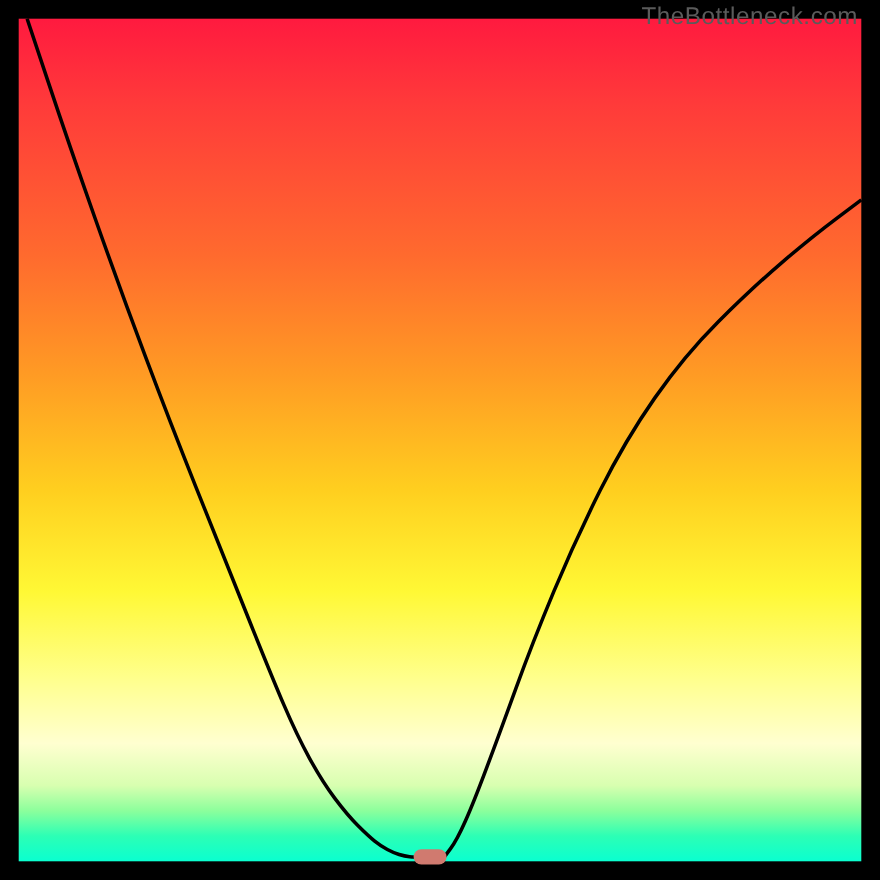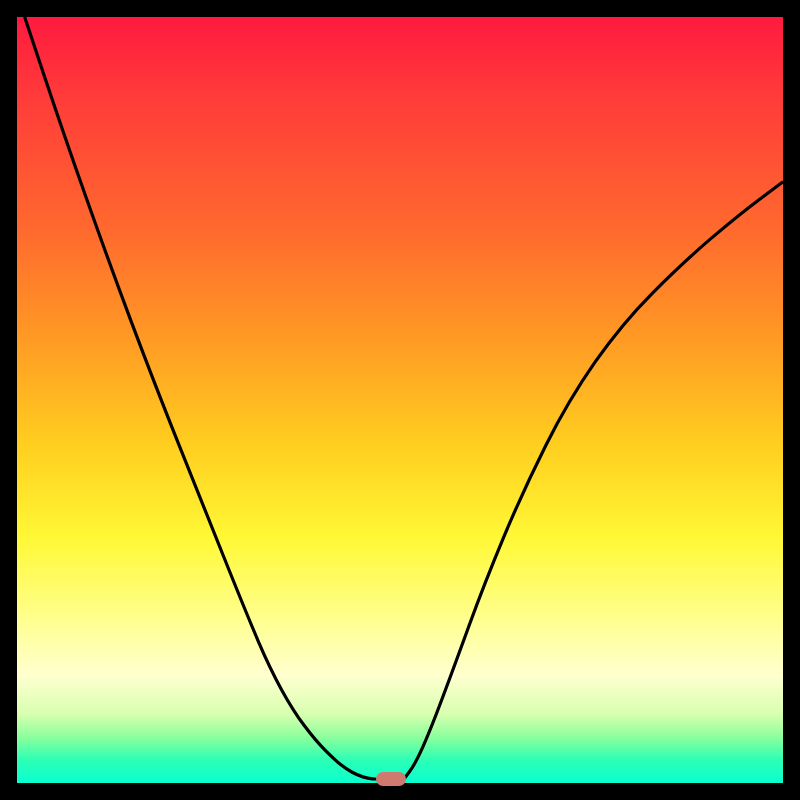--- a/index.html
+++ b/index.html
@@ -66,20 +66,21 @@
     transform: translate(-50%, -50%);
   }
 </style>
 </head>
 <body>
 
 <div class="container">
 
   <div class="plot-area"></div>
 
+  <div class="watermark">TheBottleneck.com</div>
 
   <svg class="curve" viewBox="0 0 766 766" preserveAspectRatio="none">
     <path id="path-left" d="M 7.66 0.00 Q 7.66 0.00 26.81 57.45 Q 45.96 114.90 68.94 180.01 Q 91.92 245.12 114.90 306.40 Q 137.88 367.68 160.86 425.13 Q 183.84 482.58 206.82 540.03 Q 229.80 597.48 241.29 624.29 Q 252.78 651.10 264.27 672.16 Q 275.76 693.23 287.25 708.55 Q 298.74 723.87 308.31 733.44 Q 317.89 743.02 323.63 747.62 Q 329.38 752.21 335.13 755.28 Q 340.87 758.34 345.85 759.87 Q 350.83 761.40 355.42 761.79 T 360.02 762.17" fill="none" stroke="#000" stroke-width="3.2"></path>
     <path id="path-right" d="M 386.83 762.17 Q 386.83 762.17 392.57 754.51 Q 398.32 746.85 405.98 729.62 Q 413.64 712.38 425.13 681.74 Q 436.62 651.10 451.94 608.97 Q 467.26 566.84 486.41 520.88 Q 505.56 474.92 528.54 428.96 Q 551.52 383.00 578.33 344.70 Q 605.14 306.40 635.78 275.76 Q 666.42 245.12 693.23 222.14 Q 720.04 199.16 743.02 181.92 T 766.00 164.69" fill="none" stroke="#000" stroke-width="3.2"></path>
     <path id="path-bottom" d="M 360.02 762.17 L 386.83 762.17" fill="none" stroke="#000" stroke-width="3.2"></path>
   </svg>
 
   <div class="marker" id="min-marker" style="left: 390.808px; top: 779.17px; background: rgb(208, 122, 111);"></div>
 
 </div>

